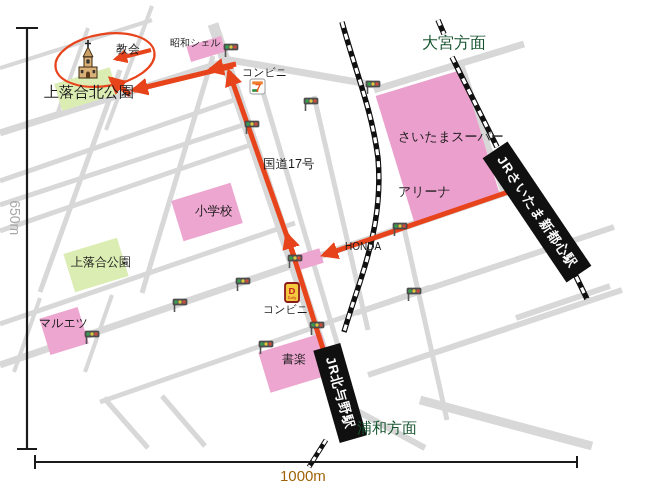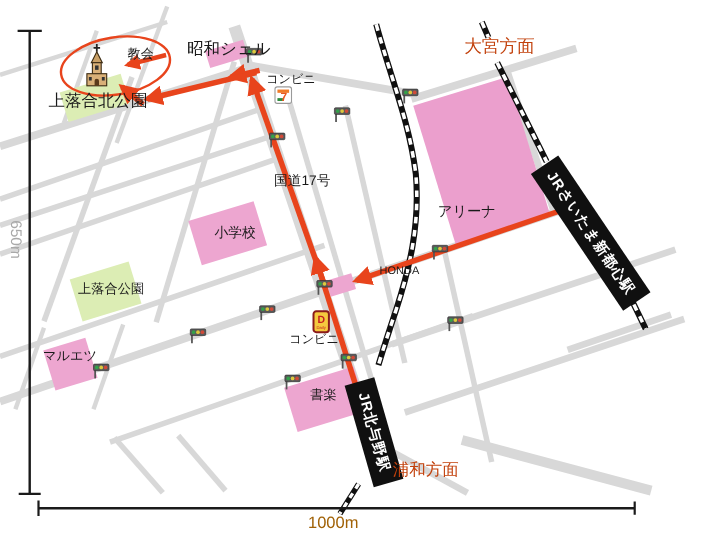--- a/index.html
+++ b/index.html
@@ -2,35 +2,35 @@
 <html><head>
 <meta charset="utf-8">
 <style>
   html,body{margin:0;padding:0;background:#fff;}
   #stage{
     position:relative;width:650px;height:502px;background:#ffffff;overflow:hidden;
     font-family:"Liberation Sans","DejaVu Sans",sans-serif;
   }
   #mapsvg{position:absolute;left:0;top:0;}
   .lbl{position:absolute;color:#1a1a1a;font-size:12px;line-height:1.1;white-space:nowrap;}
-  .muted{color:#c2410c;}
+  .muted{color:#14532d;}
   .banner{
     position:absolute;background:#101010;color:#ffffff;font-weight:bold;font-size:13px;
     display:flex;align-items:center;justify-content:center;white-space:nowrap;letter-spacing:1px;
   }
   #banner-shintoshin{left:462px;top:197px;width:150px;height:30px;transform:rotate(56deg);}
   #banner-kitayono{left:292px;top:379px;width:96px;height:28px;transform:rotate(74deg);}
   #lbl-church{left:116px;top:43px;font-size:12px;text-align:center;}
-  #lbl-showa{left:170px;top:37px;font-size:15px;text-align:right;}
+  #lbl-showa{left:170px;top:37px;font-size:10px;text-align:right;}
   #lbl-conv-top{left:242px;top:66px;font-size:11px;}
   #lbl-omiya{left:422px;top:34px;font-size:16px;}
   #lbl-parkn{left:44px;top:84px;font-size:15px;}
   #lbl-arena1{left:398px;top:130px;font-size:13px;}
   #lbl-arena2{left:398px;top:153px;font-size:13px;margin-top:32px;}
-  #lbl-route17{left:249px;top:158px;font-size:12.5px;}
+  #lbl-route17{left:263px;top:158px;font-size:12.5px;}
   #lbl-school{left:195px;top:205px;font-size:12.5px;}
   #lbl-honda{left:301px;top:241px;font-size:10px;padding-left:44px;}
   #lbl-park{left:71px;top:256px;font-size:12px;}
   #lbl-conv-bot{left:263px;top:303px;font-size:11px;}
   #lbl-maruetsu{left:39px;top:317px;font-size:12px;}
   #lbl-shogaku{left:282px;top:353px;font-size:12px;}
   #lbl-urawa{left:357px;top:420px;font-size:15px;}
   #lbl-650{left:-6px;top:210px;width:40px;text-align:center;font-size:14px;transform:rotate(90deg);color:#a9a9a9;}
   #lbl-1000{left:280px;top:468px;font-size:15px;color:#a16207;}
 </style>
@@ -171,20 +171,21 @@
   </div>
   <div class="banner" id="banner-kitayono">
     <span>JR北与野駅</span>
   </div>
 
   <div class="lbl" id="lbl-church">教会</div>
   <div class="lbl" id="lbl-showa">昭和シェル</div>
   <div class="lbl" id="lbl-conv-top">コンビニ</div>
   <div class="lbl muted" id="lbl-omiya">大宮方面</div>
   <div class="lbl" id="lbl-parkn">上落合北公園</div>
+  <div class="lbl" id="lbl-arena1">さいたまスーパー</div>
   <div class="lbl" id="lbl-arena2">アリーナ</div>
   <div class="lbl" id="lbl-route17">国道17号</div>
   <div class="lbl" id="lbl-school">小学校</div>
   <div class="lbl" id="lbl-honda">HONDA</div>
   <div class="lbl" id="lbl-park">上落合公園</div>
   <div class="lbl" id="lbl-conv-bot">コンビニ</div>
   <div class="lbl" id="lbl-maruetsu">マルエツ</div>
   <div class="lbl" id="lbl-shogaku">書楽</div>
   <div class="lbl muted" id="lbl-urawa">浦和方面</div>
   <div class="lbl" id="lbl-650">650m</div>

